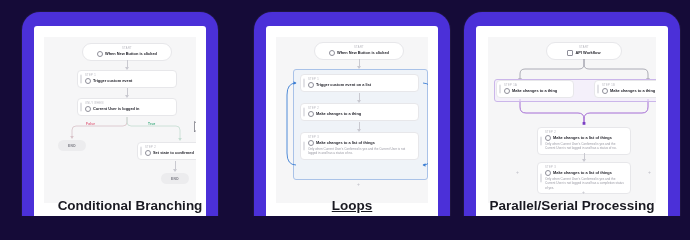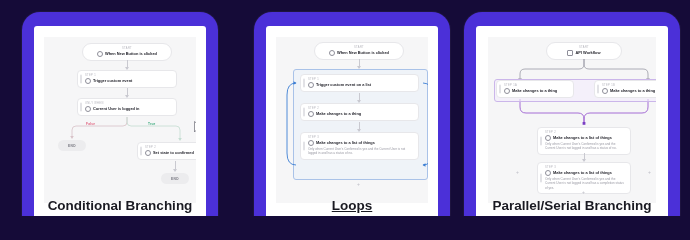--- a/index.html
+++ b/index.html
@@ -174,21 +174,21 @@
 
         <div class="pill" style="left:117px;top:136px;width:28px;height:11px;">END</div>
 
         <svg class="cursor" style="left:150px;top:84px;" width="10" height="14">
           <path d="M0.5 0.5 L0.5 11 L3.2 8.3 L5 12.6 L6.9 11.8 L5.1 7.6 L8.8 7.4 Z" fill="#ffffff" stroke="#6b6b76" stroke-width="0.7" stroke-linejoin="round"></path>
         </svg>
 
       </div>
     </div>
   </div>
-  <div class="caption" style="left:22px;top:198px;width:196px;">Conditional Branching</div>
+  <div class="caption" style="left:32px;top:198px;width:196px;">Conditional Branching</div>
 
   <div class="card c2">
     <div class="screen">
       <div class="canvas">
 
         <div class="node round" style="left:38px;top:5px;width:90px;">
           <div class="kicker">START</div>
           <div class="title">
             <span class="gicon"></span>
             <span>When New Button is clicked</span>
@@ -310,15 +310,15 @@
           <div class="sub">Only when Current User's Confirmed is yes and the Current User is not logged in and has a completion status of yes.</div>
         </div>
 
         <div class="plus" style="left:28px;top:133px;">+</div>
         <div class="plus" style="left:160px;top:133px;">+</div>
         <div class="plus" style="left:94px;top:153px;">+</div>
 
       </div>
     </div>
   </div>
-  <div class="caption" style="left:464px;top:198px;width:216px;">Parallel/Serial Branching</div>
+  <div class="caption" style="left:464px;top:198px;width:216px;">Parallel/Serial Processing</div>
 
 </div>
 
 </body></html>

